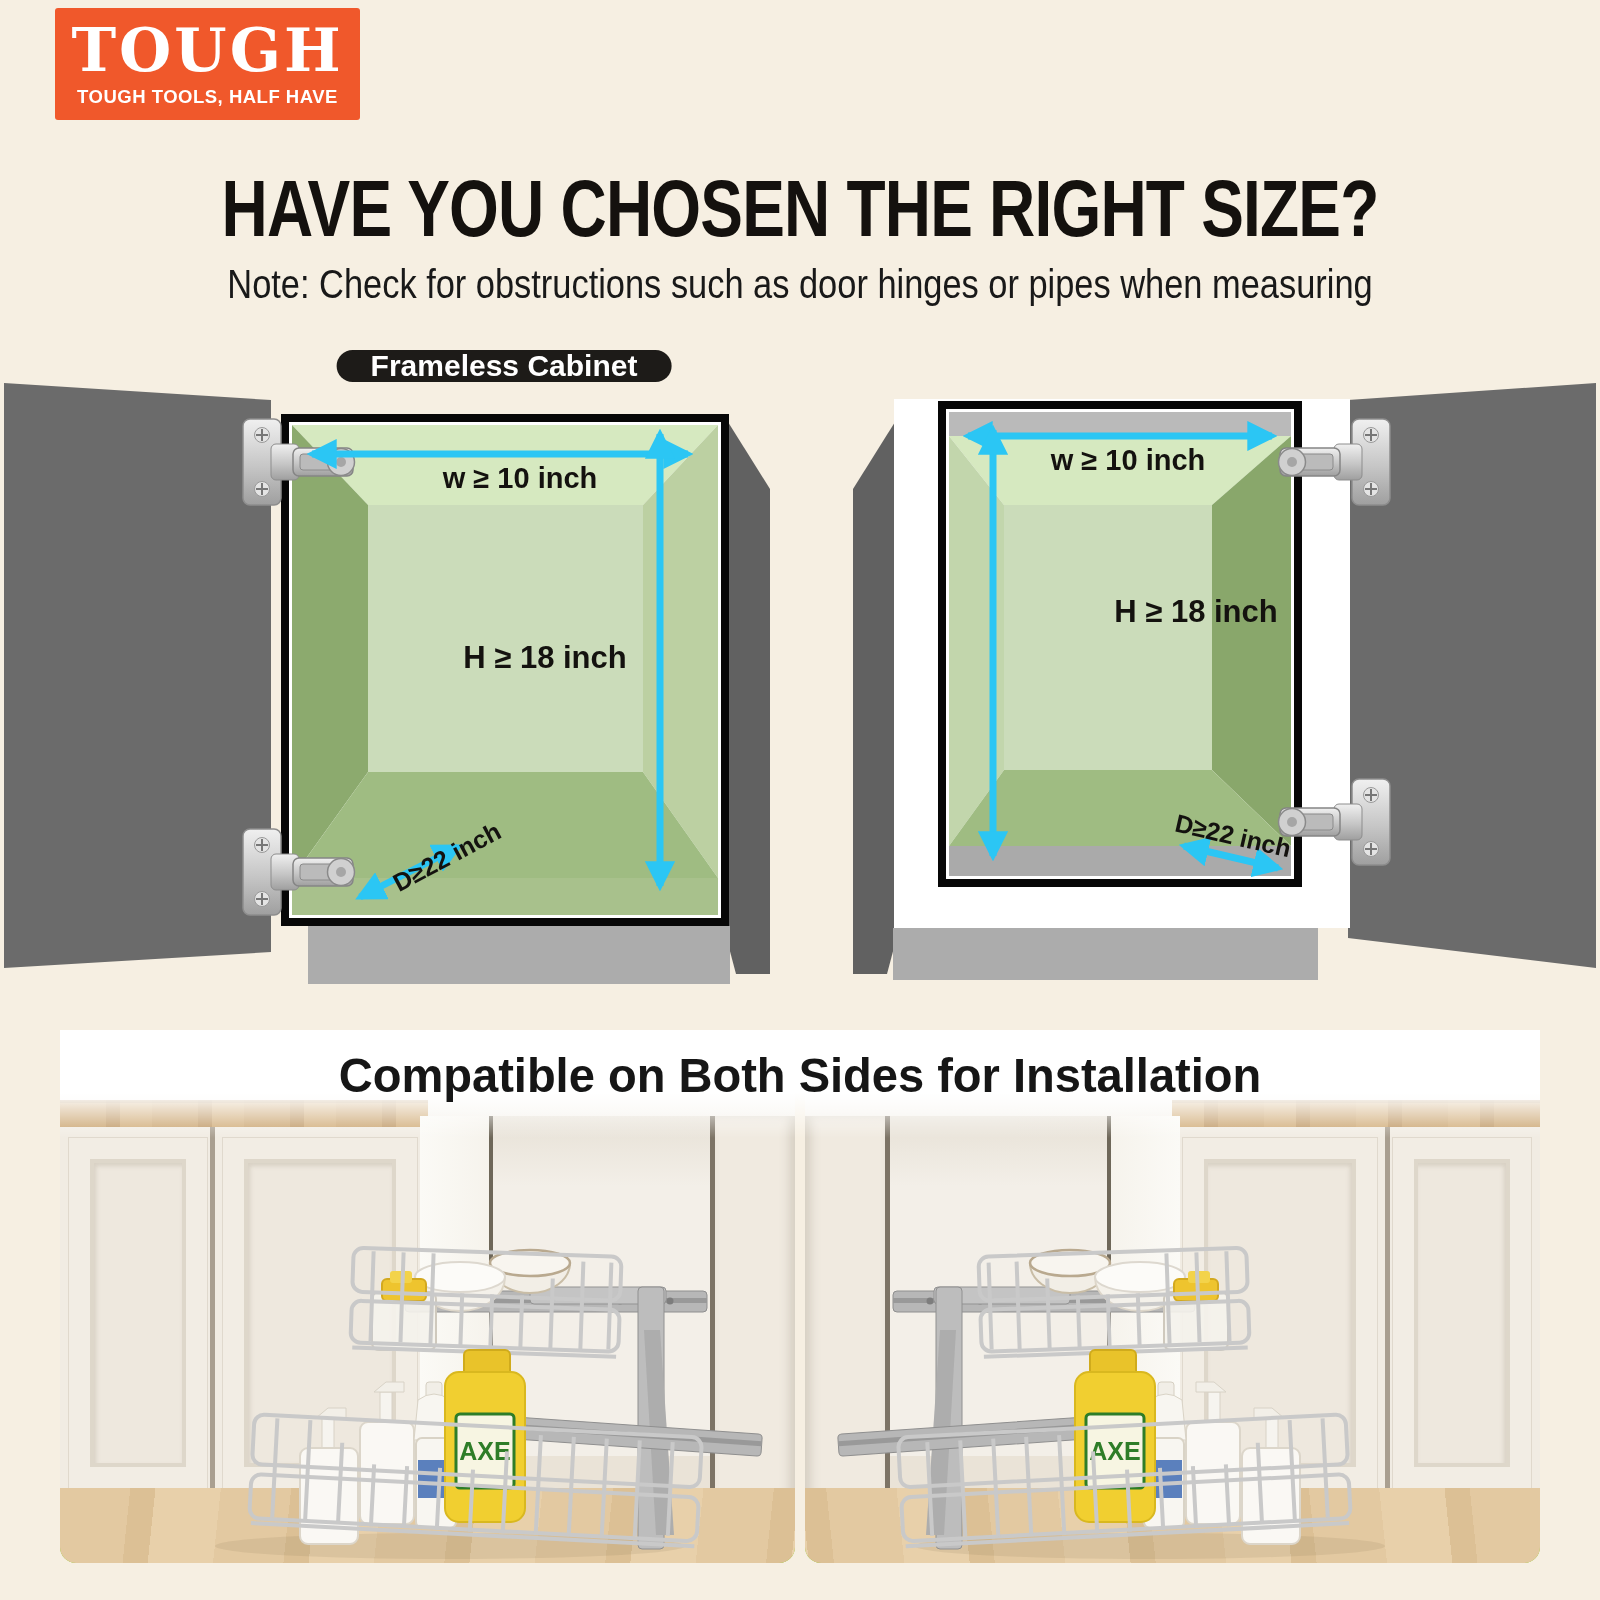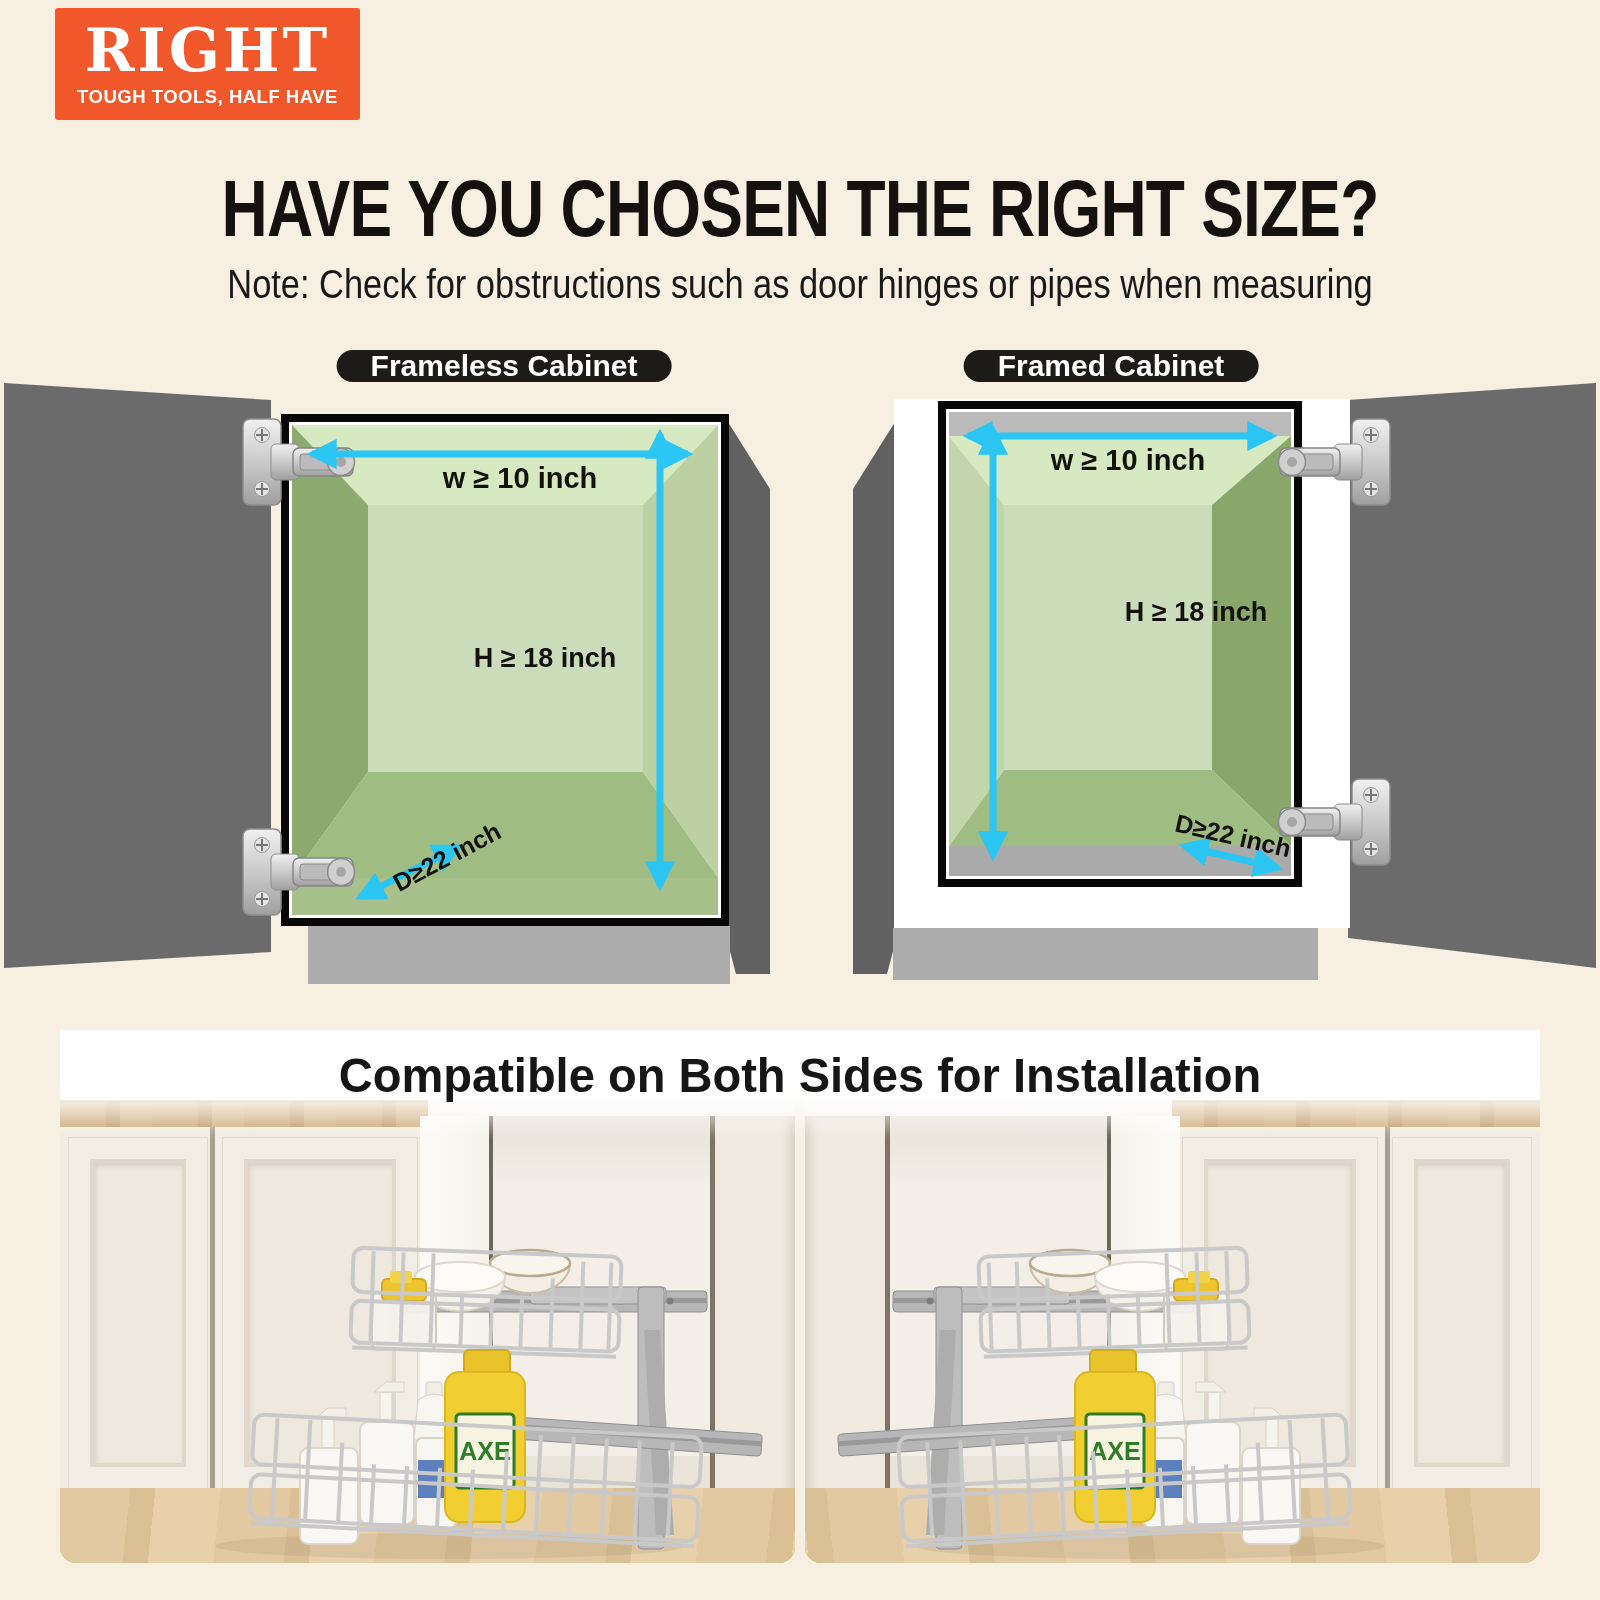--- a/index.html
+++ b/index.html
@@ -24,21 +24,21 @@
   
   .diagram-svg{position:absolute;left:0;top:0;width:1600px;height:1030px;pointer-events:none;}
 
   
   .pill{position:absolute;height:32px;border-radius:25px;background:#1D1B18;color:#fff;
         display:flex;align-items:center;justify-content:center;font-size:30px;font-weight:700;
         transform:translate(-50%,-50%);white-space:nowrap;padding:0 34px;}
   .mlabel{position:absolute;transform:translate(-50%,-50%);font-weight:700;color:#14120f;
           white-space:nowrap;}
   .ml-w{font-size:29px;}
-  .ml-h{font-size:27px;}
+  .ml-h{font-size:31px;}
   .ml-d{font-size:25px;}
 
   
   .photo{position:absolute;top:1030px;height:533px;overflow:hidden;border-radius:16px;background:#84cc16;}
   .photo-left{left:60px;width:735px;}
   .photo-right{left:805px;width:735px;}
   .scene{position:absolute;inset:0;}
   .photo.mirrored .scene{transform:scaleX(-1);}
   .photo.mirrored .axe-text{transform:scaleX(-1);transform-box:fill-box;transform-origin:center;}
 
@@ -73,21 +73,21 @@
               background:linear-gradient(#ffffff 58%,rgba(255,255,255,0));pointer-events:none;}
   .install-title{position:absolute;left:0;top:1048px;width:1600px;text-align:center;
               font-size:48px;font-weight:700;color:#161616;transform:scaleX(.98);white-space:nowrap;}
 </style>
 </head>
 <body>
 
 <div id="canvas">
 
   <div class="logo">
-    <div class="logo-name">RIGHT</div>
+    <div class="logo-name">TOUGH</div>
     <div class="logo-tagline">TOUGH TOOLS, HALF HAVE</div>
   </div>
 
   <div class="title">HAVE YOU CHOSEN THE RIGHT SIZE?</div>
   <div class="note">Note: Check for obstructions such as door hinges or pipes when measuring</div>
 
   <svg class="diagram-svg" viewBox="0 0 1600 1030">
     <defs>
       <linearGradient id="mgH" x1="0" y1="0" x2="0" y2="1">
         <stop offset="0" stop-color="#f0f0f0"></stop>
@@ -154,21 +154,20 @@
       <use href="#hinge" transform="translate(1390,779) scale(-1,1)"></use>
       <g stroke="#2BC6F4" stroke-width="7">
         <line x1="968" y1="436" x2="1272" y2="436" marker-start="url(#ah)" marker-end="url(#ah)"></line>
         <line x1="993" y1="430" x2="993" y2="856" marker-start="url(#ah)" marker-end="url(#ah)"></line>
         <line x1="1184" y1="846" x2="1278" y2="868" marker-start="url(#ah)" marker-end="url(#ah)"></line>
       </g>
     </g>
   </svg>
 
   <div class="pill" style="left:504px;top:366px;">Frameless Cabinet</div>
-  <div class="pill" style="left:1111px;top:366px;">Framed Cabinet</div>
 
   <div class="mlabel ml-w" style="left:520px;top:478px;">w ≥ 10 inch</div>
   <div class="mlabel ml-h" style="left:545px;top:658px;">H ≥ 18 inch</div>
   <div class="mlabel ml-d" style="left:447px;top:857px;transform:translate(-50%,-50%) rotate(-28deg);">D≥22 inch</div>
 
   <div class="mlabel ml-w" style="left:1128px;top:460px;">w ≥ 10 inch</div>
   <div class="mlabel ml-h" style="left:1196px;top:612px;">H ≥ 18 inch</div>
   <div class="mlabel ml-d" style="left:1233px;top:836px;transform:translate(-50%,-50%) rotate(13deg);">D≥22 inch</div>
 
   <div class="photo photo-left">

